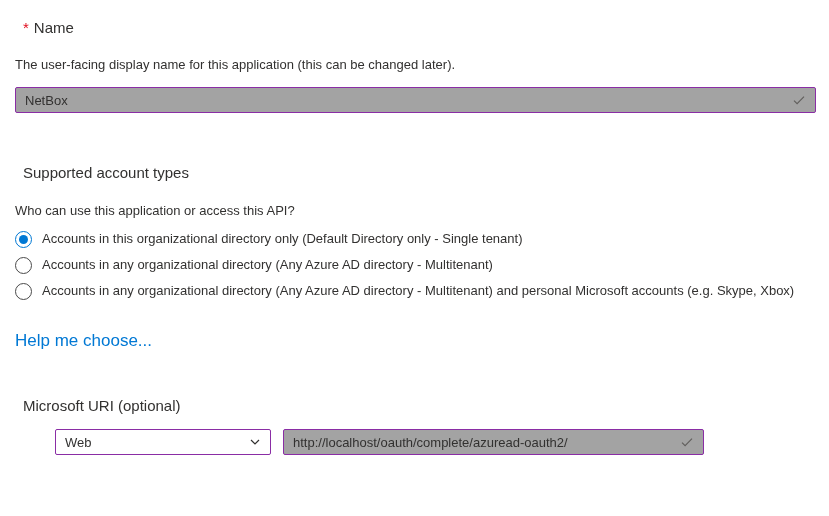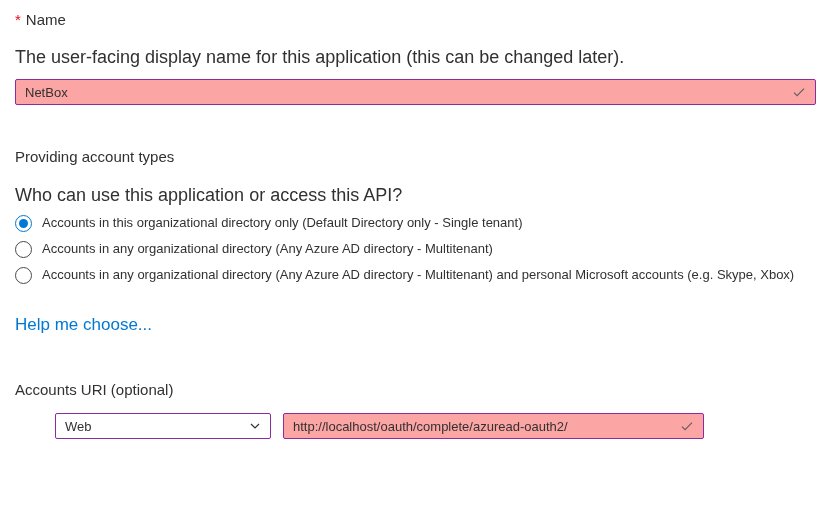--- a/index.html
+++ b/index.html
@@ -14,35 +14,35 @@
   *{box-sizing:border-box;}
   html,body{margin:0;padding:0;}
   body{
     width:829px;height:516px;background:var(--bg);
     font-family:"Liberation Sans", sans-serif;
     color:var(--text);
     -webkit-font-smoothing:antialiased;
     overflow:hidden;
   }
   .page{padding:10px 13px 0 15px;}
-  .section-title{font-size:15px;font-weight:400;line-height:20px;margin:0;color:var(--text);}
+  .section-title{font-size:15px;font-weight:400;line-height:20px;margin:8px;color:var(--text);}
   .required{color:var(--required);margin-right:5px;}
-  .desc{font-size:18px;line-height:18px;margin:18px 0 0;color:var(--text);}
+  .desc{font-size:13px;line-height:18px;margin:18px 0 0;color:var(--text);}
   .textbox{
     margin-top:13px;height:26px;border:1px solid var(--dirty-border);
-    border-radius:2px;display:flex;align-items:center;background:#fca5a5;
+    border-radius:2px;display:flex;align-items:center;background:#a3a3a3;
   }
   .textbox input{
     flex:1;border:none;outline:none;background:transparent;
     font-family:"Liberation Sans", sans-serif;font-size:13px;color:var(--text);
     padding:0 6px 0 9px;height:100%;
   }
   .check-icon{display:flex;align-items:center;padding-right:9px;color:var(--icon-gray);}
   .spacer-lg{height:42px;}
-  .question{font-size:18px;line-height:18px;margin:19px 0 0;}
+  .question{font-size:13px;line-height:18px;margin:19px 0 0;}
   .radio-group{margin-top:10px;}
   .radio-row{display:flex;align-items:center;gap:10px;height:18px;margin-bottom:8px;cursor:pointer;}
   .radio{
     width:17px;height:17px;border:1px solid #4a4a4a;border-radius:50%;
     display:flex;align-items:center;justify-content:center;flex:0 0 auto;background:#fff;
   }
   .radio.selected{border-color:var(--radio-selected);}
   .radio.selected::after{
     content:"";width:9px;height:9px;border-radius:50%;background:var(--radio-selected);
   }
@@ -77,42 +77,42 @@
     <span class="check-icon">
       <svg width="14" height="14" viewBox="0 0 14 14">
           <path d="M2 7.6l3.1 3.1L12 3.6" fill="none" stroke="currentColor" stroke-width="1.1"></path>
         </svg>
     </span>
   </div>
 
   <div class="spacer-lg"></div>
 
   
-  <h2 class="section-title">Providing account types</h2>
+  <h2 class="section-title">Supported account types</h2>
   <p class="question">Who can use this application or access this API?</p>
 
   <div class="radio-group">
     <div class="radio-row">
       <span class="radio selected"></span>
       <span class="radio-label">Accounts in this organizational directory only (Default Directory only - Single tenant)</span>
     </div>
     <div class="radio-row">
       <span class="radio"></span>
       <span class="radio-label">Accounts in any organizational directory (Any Azure AD directory - Multitenant)</span>
     </div>
     <div class="radio-row">
       <span class="radio"></span>
       <span class="radio-label">Accounts in any organizational directory (Any Azure AD directory - Multitenant) and personal Microsoft accounts (e.g. Skype, Xbox)</span>
     </div>
   </div>
 
   <a class="help-link">Help me choose...</a>
 
   
-  <h2 class="section-title redirect-title">Accounts URI (optional)</h2>
+  <h2 class="section-title redirect-title">Microsoft URI (optional)</h2>
 
   <div class="uri-row">
     <div class="select-box">
       <span>Web</span>
       <span class="chevron-icon">
         <svg width="12" height="12" viewBox="0 0 12 12">
             <path d="M2 4l4 4 4-4" fill="none" stroke="currentColor" stroke-width="1.2"></path>
           </svg>
       </span>
     </div>

